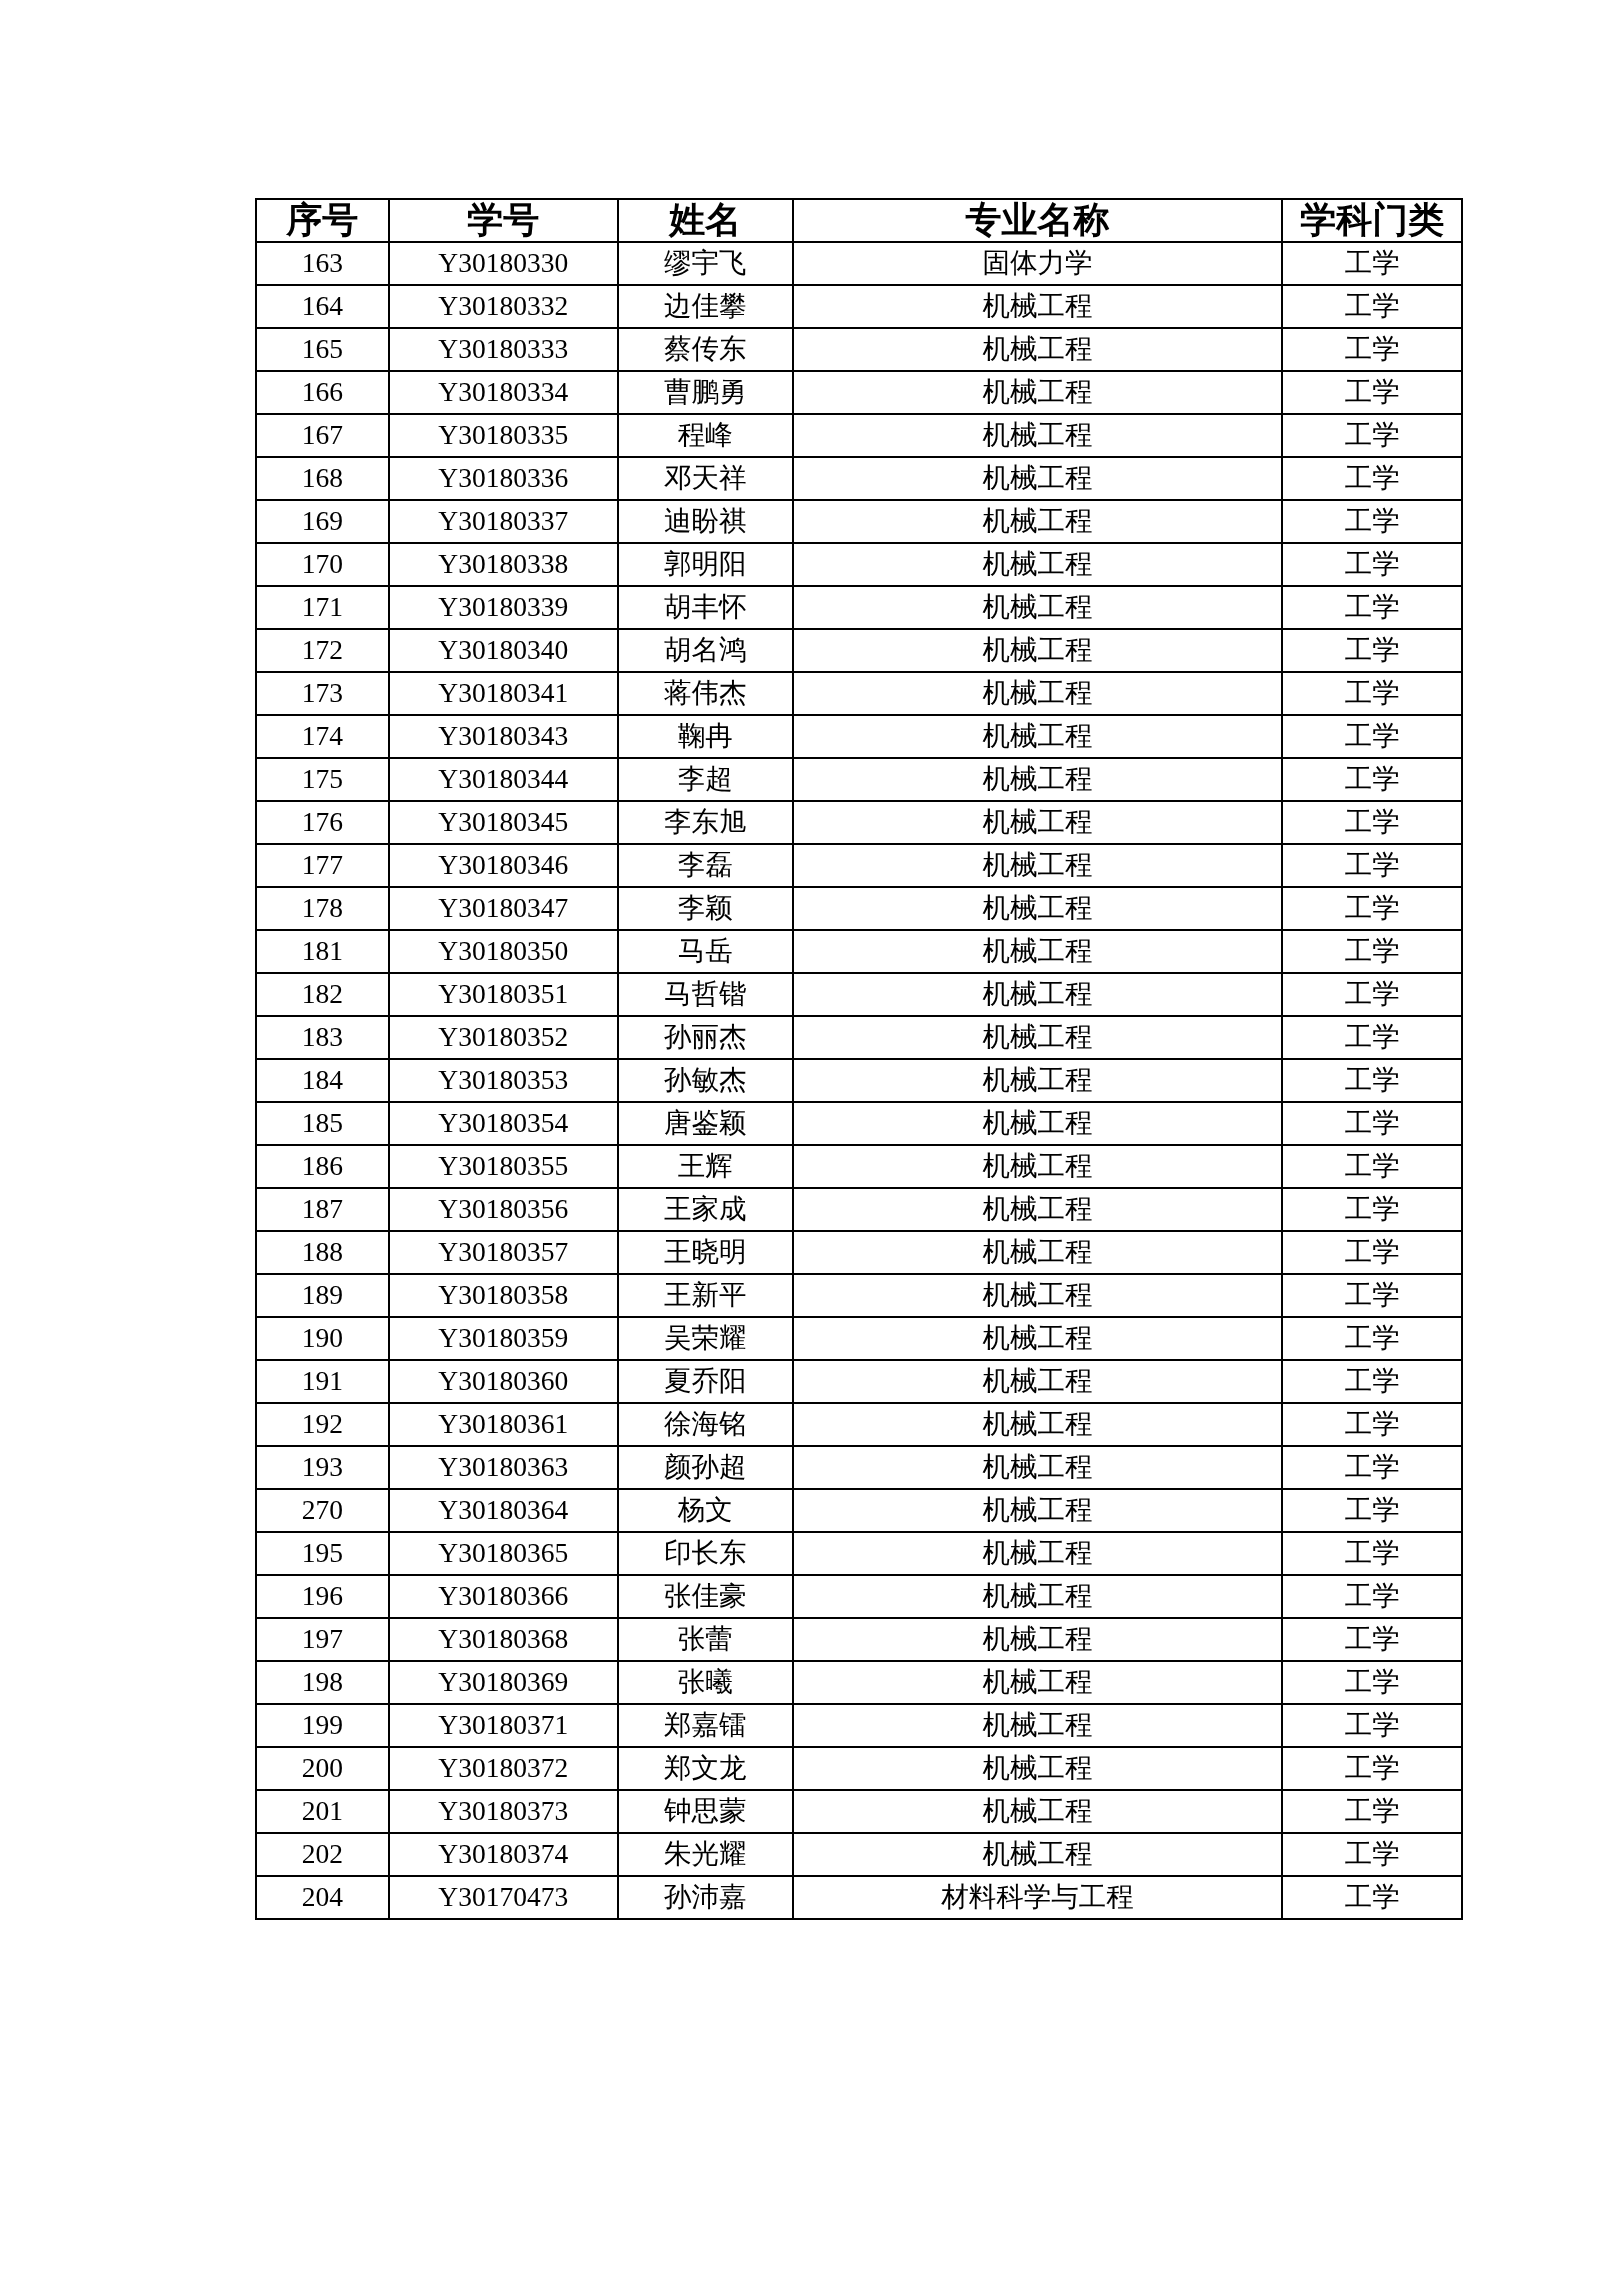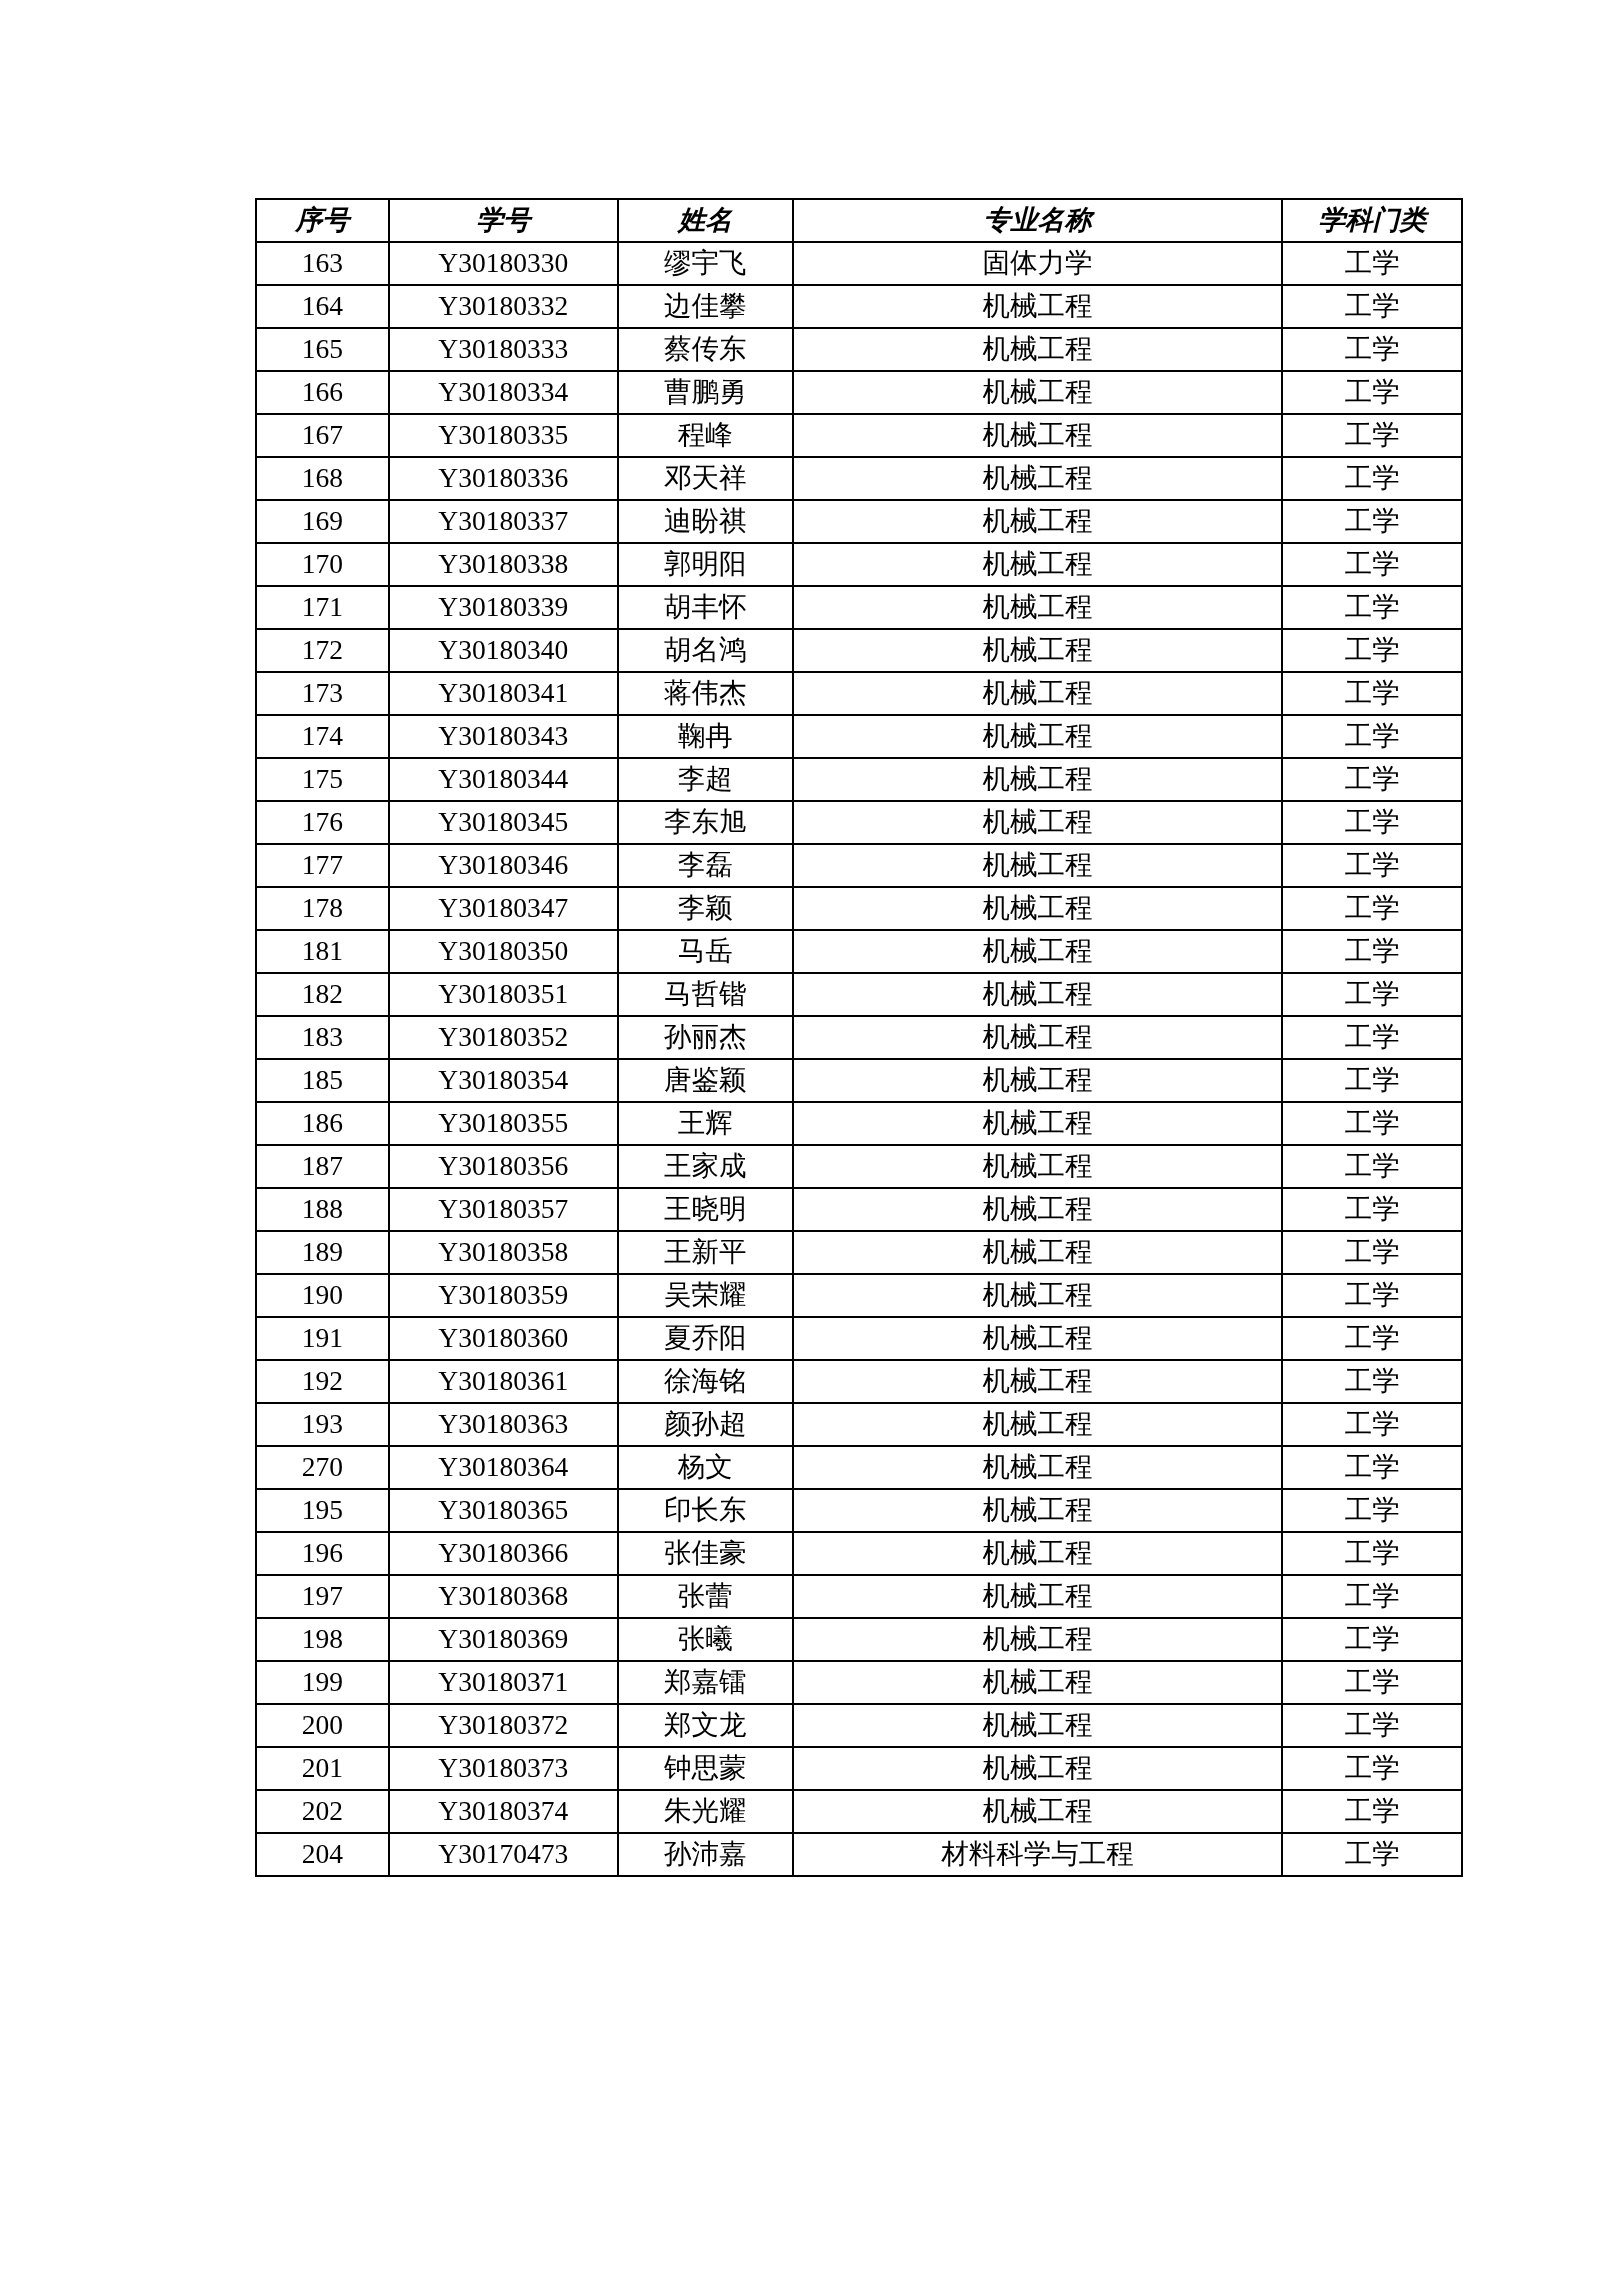--- a/index.html
+++ b/index.html
@@ -39,22 +39,21 @@
     text-align: center;
     vertical-align: middle;
     font-size: 27.5px;
     line-height: 1.1;
     color: #000000;
     white-space: nowrap;
     overflow: hidden;
   }
   table.roster th {
     font-weight: bold;
-    font-size: 27px;
-    font-style: italic;
+    font-size: 36px;
   }
   col.c-index  { width: 11.0%; }
   col.c-id     { width: 19.0%; }
   col.c-name   { width: 14.5%; }
   col.c-major  { width: 40.6%; }
   col.c-field  { width: 14.9%; }
 </style>
 </head>
 <body>
 
@@ -204,20 +203,27 @@
           <td>工学</td>
         </tr>
         <tr>
           <td>183</td>
           <td>Y30180352</td>
           <td>孙丽杰</td>
           <td>机械工程</td>
           <td>工学</td>
         </tr>
         <tr>
+          <td>184</td>
+          <td>Y30180353</td>
+          <td>孙敏杰</td>
+          <td>机械工程</td>
+          <td>工学</td>
+        </tr>
+        <tr>
           <td>185</td>
           <td>Y30180354</td>
           <td>唐鉴颖</td>
           <td>机械工程</td>
           <td>工学</td>
         </tr>
         <tr>
           <td>186</td>
           <td>Y30180355</td>
           <td>王辉</td>

